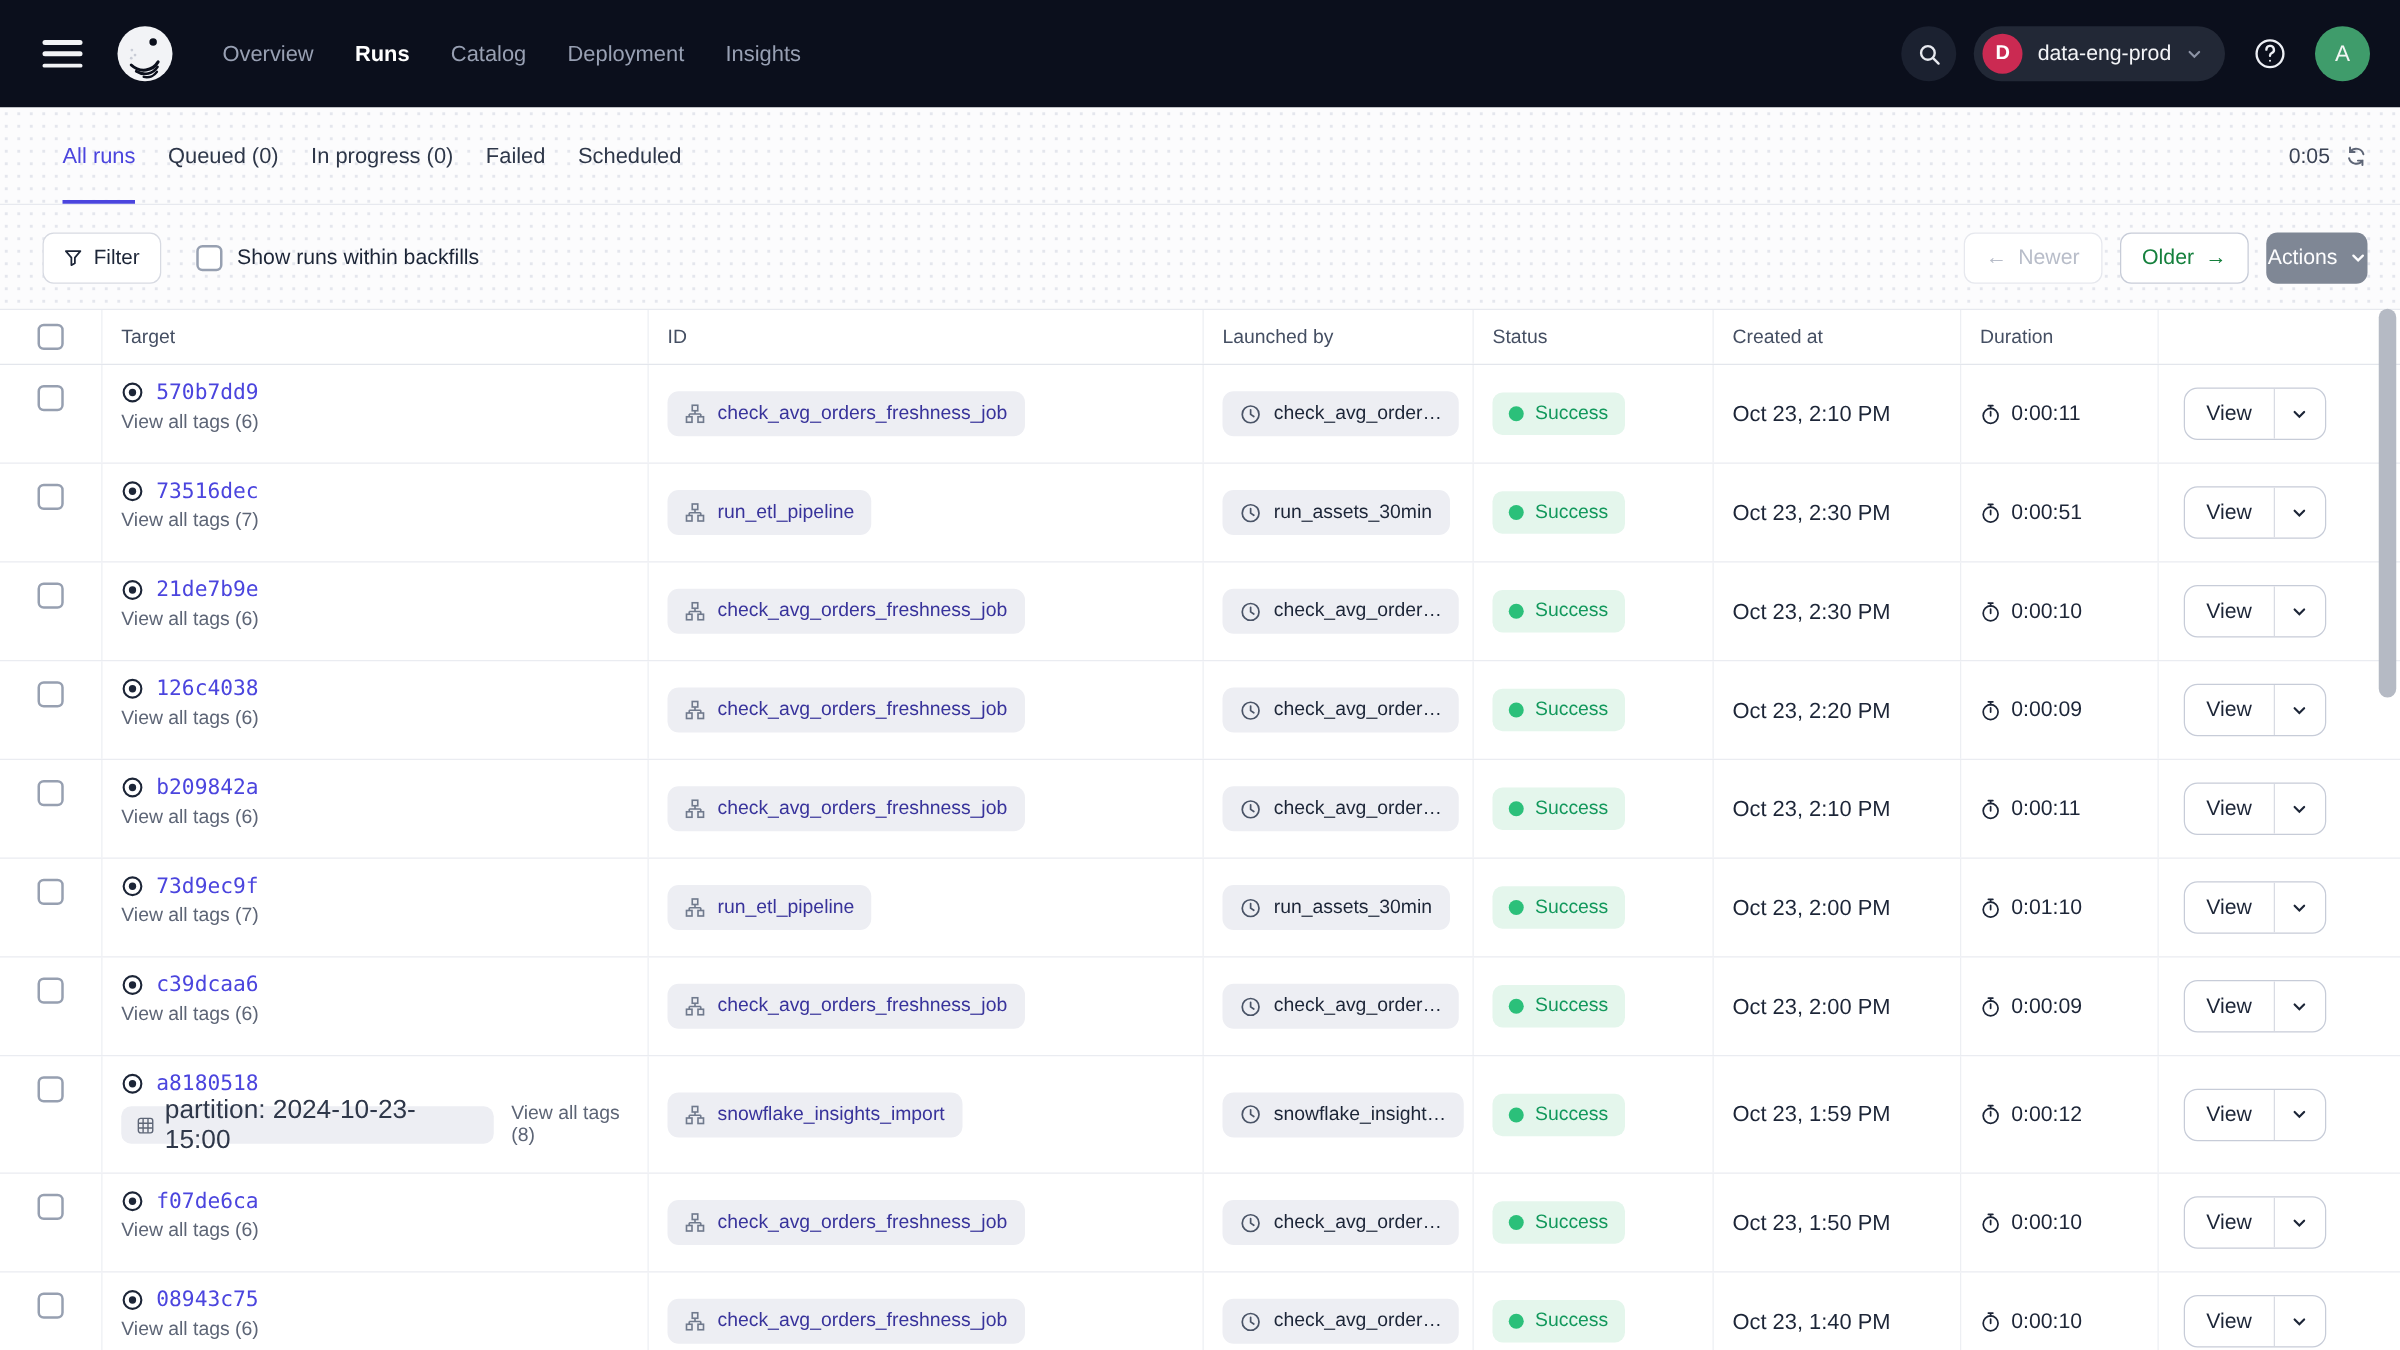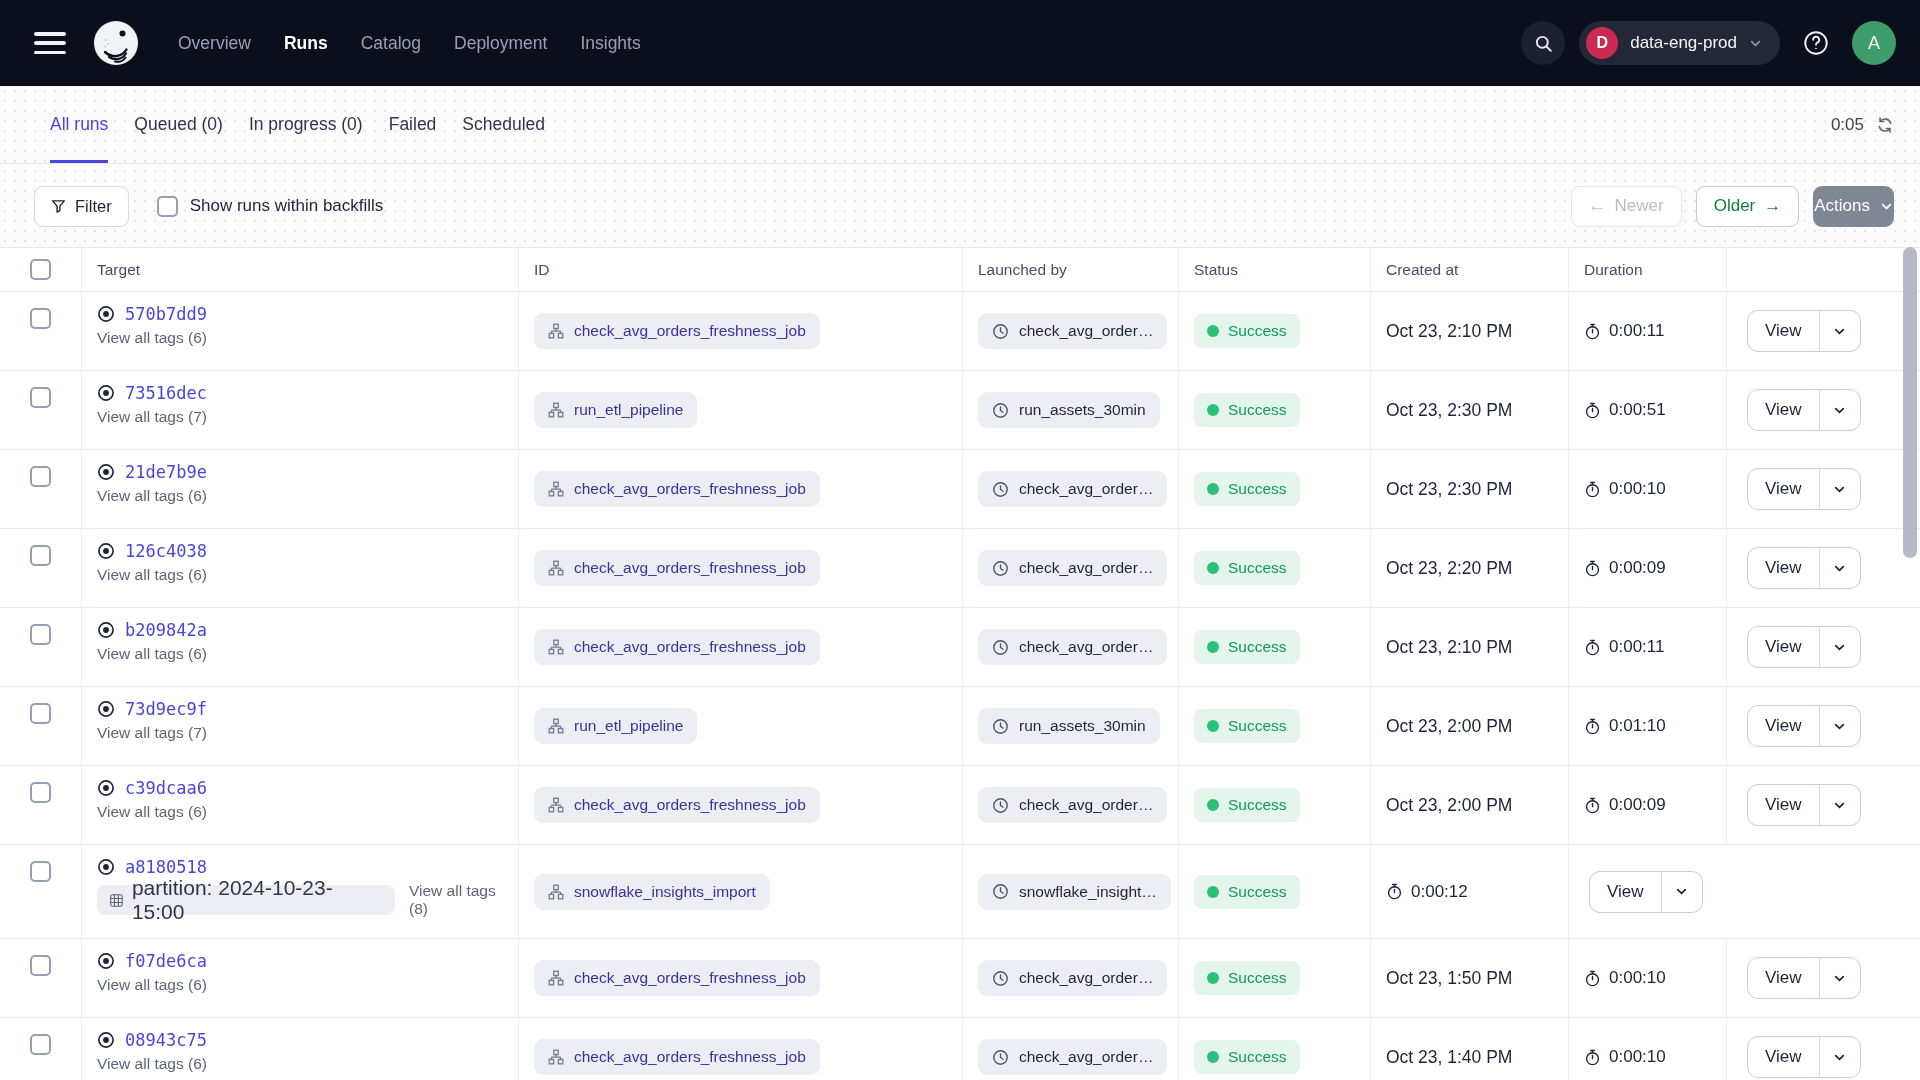--- a/index.html
+++ b/index.html
@@ -719,20 +719,23 @@
             </svg>
         <span class="txt">snowflake_insight…</span>
       </span>
     </div>
     <div class="cell c-status">
       <span class="status-pill">
         <span class="dot"></span>
         <span>Success</span>
       </span>
     </div>
+    <div class="cell c-created">
+          <span>Oct 23, 1:59 PM</span>
+        </div>
     <div class="cell c-duration">
       <svg viewBox="0 0 16 16" width="17" height="17" fill="none" stroke="#1C2537" stroke-width="1.3" stroke-linecap="round">
             <circle cx="8" cy="9.1" r="5.6"></circle>
             <path d="M6.3 1.4h3.4M8 1.4v2.1M8 9.1V6"></path>
           </svg>
       <span class="txt">0:00:12</span>
     </div>
     <div class="cell c-action">
       <div class="view-btn">
         <span class="view-label">View</span>

